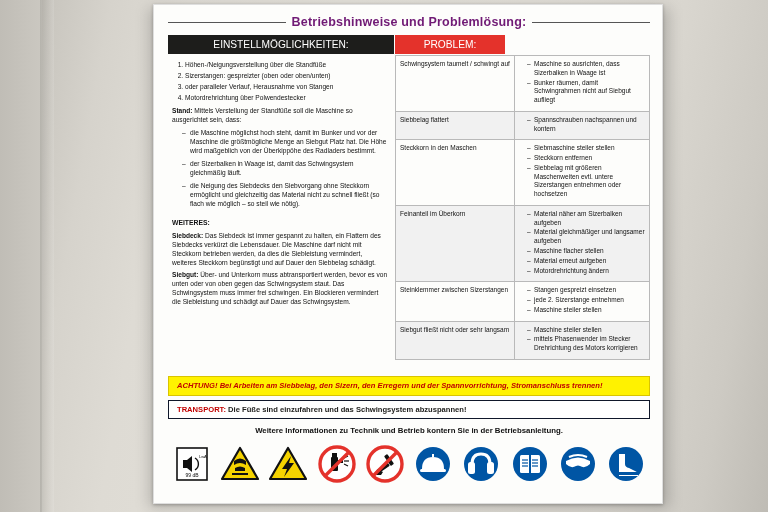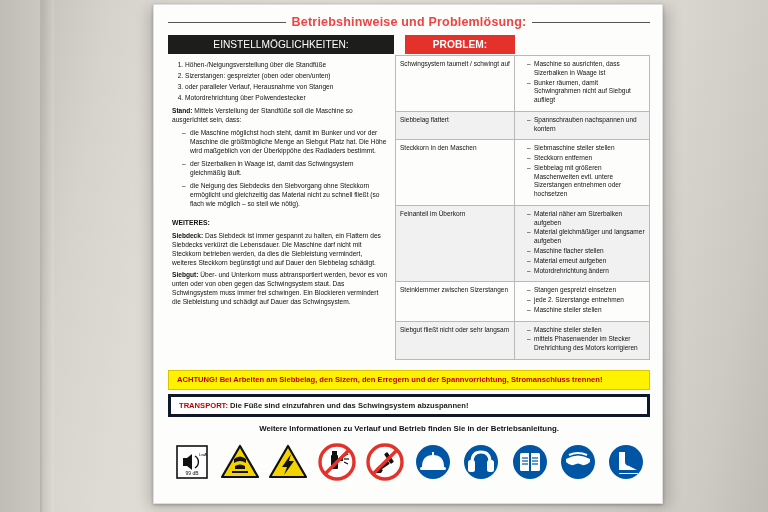--- a/index.html
+++ b/index.html
@@ -19,28 +19,28 @@
     background:rgba(0,0,0,0.18);filter:blur(7px);border-radius:3px;}
 
   .sign{position:absolute;left:153px;top:4px;width:510px;height:500px;
     background:#fdfdfb;border:1px solid #dedede;box-shadow:0 1px 3px rgba(0,0,0,.25);
     padding:0;box-sizing:border-box;overflow:hidden;}
   .sheet{position:absolute;left:14px;top:8px;width:482px;height:484px;}
 
   
   .title-row{display:flex;align-items:center;gap:6px;margin:2px 0 6px 0;}
   .title-line{flex:1;height:1px;background:#555;}
-  .title{font-size:12.5px;font-weight:bold;color:#ef4444;white-space:nowrap;letter-spacing:.2px;}
+  .title{font-size:12.5px;font-weight:bold;color:#701a75;white-space:nowrap;letter-spacing:.2px;}
 
   
   .hdr{display:flex;width:100%;height:19px;margin-bottom:1px;}
   .hdr .h1{width:226px;background:#1d1d1b;color:#fff;font-size:10.2px;font-weight:normal;
     display:flex;align-items:center;justify-content:center;}
-  .hdr .h2{width:110px;background:#e4322b;color:#fff;font-size:10.2px;font-weight:bold;
-    display:flex;align-items:center;justify-content:center;margin-left:11px;}
+  .hdr .h2{width:110px;background:#e4322b;color:#fff;font-size:10.2px;font-weight:normal;
+    display:flex;align-items:center;justify-content:center;margin-left:1px;}
   .hdr .h3{flex:1;background:#3f9c45;color:#fff;font-size:10.2px;font-weight:bold;
     display:flex;align-items:center;justify-content:center;margin-left:1px;}
 
   .body-row{display:flex;width:100%;}
   .leftcol{width:226px;box-sizing:border-box;padding:5px 6px 0 4px;
     font-size:6.6px;line-height:1.38;color:#111;}
   .rightcol{flex:1;margin-left:1px;}
 
   ol.steps{margin:0 0 4px 0;padding-left:13px;}
   ol.steps li{margin-bottom:2px;}
@@ -57,24 +57,24 @@
   table.rt{border-collapse:collapse;width:100%;table-layout:fixed;}
   table.rt td{border:1px solid #b9b9b9;vertical-align:top;font-size:6.5px;
     line-height:1.35;color:#111;padding:4px 4px 5px 4px;}
   table.rt td.prob{width:110px;}
   table.rt tr.alt td{background:#f1f1f1;}
   ul.sol{margin:0;padding-left:8px;list-style:none;}
   ul.sol li{position:relative;padding-left:7px;margin-bottom:1px;}
   ul.sol li:before{content:"–";position:absolute;left:0;top:0;}
 
   
-  .warn{margin-top:10px;border:1px solid #d9c400;background:#fff200;
-    padding:4px 8px;font-size:7.6px;color:#c00000;font-weight:bold;line-height:1.35;}
+  .warn{margin-top:16px;border:1px solid #d9c400;background:#fff200;
+    padding:4px 8px;font-size:7.6px;color:#c00000;font-weight:bold;line-height:1.35;font-style:italic;}
   .warn .w-strong{color:#c00000;}
-  .transport{margin-top:4px;border:3px solid #0f172a;background:#fff;
+  .transport{margin-top:4px;border:1px solid #0f172a;background:#fff;
     padding:4px 8px;font-size:7.6px;font-weight:bold;color:#c00000;}
   .transport .t-txt{color:#1d1d1b;}
   .footnote{margin-top:7px;text-align:center;font-size:7.8px;font-weight:bold;color:#111;}
 
   
   .picto{margin-top:9px;display:flex;justify-content:space-between;align-items:center;padding:0 4px;}
   .ic{width:40px;height:40px;position:relative;}
   svg{display:block;}
 </style>
 </head>
@@ -197,21 +197,21 @@
       <div class="warn">
         <span class="w-strong">ACHTUNG!</span>
         <span class="w-strong">Bei Arbeiten am Siebbelag, den Sizern, den Erregern und der Spannvorrichtung, Stromanschluss trennen!</span>
       </div>
 
       <div class="transport">
         <span>TRANSPORT:</span>
         <span class="t-txt">Die Füße sind einzufahren und das Schwingsystem abzuspannen!</span>
       </div>
 
-      <div class="footnote">Weitere Informationen zu Verlauf und Betrieb finden Sie in der Betriebsanleitung.</div>
+      <div class="footnote">Weitere Informationen zu Technik und Betrieb kontern Sie in der Betriebsanleitung.</div>
 
       <div class="picto">
 
         <div class="ic">
           <svg viewBox="0 0 40 40" width="40" height="40">
             <rect x="5" y="4" width="30" height="32" fill="#fff" stroke="#111" stroke-width="1.6"></rect>
             <path d="M11 16 h4 l5-4 v16 l-5-4 h-4 z" fill="#111"></path>
             <path d="M23 14 a7 7 0 0 1 0 12" fill="none" stroke="#111" stroke-width="1.4"></path>
             <text x="27" y="14" font-size="4" fill="#111" font-family="Liberation Sans, sans-serif">LwA</text>
             <text x="20" y="33" font-size="5" fill="#111" text-anchor="middle" font-family="Liberation Sans, sans-serif">99 dB</text>

